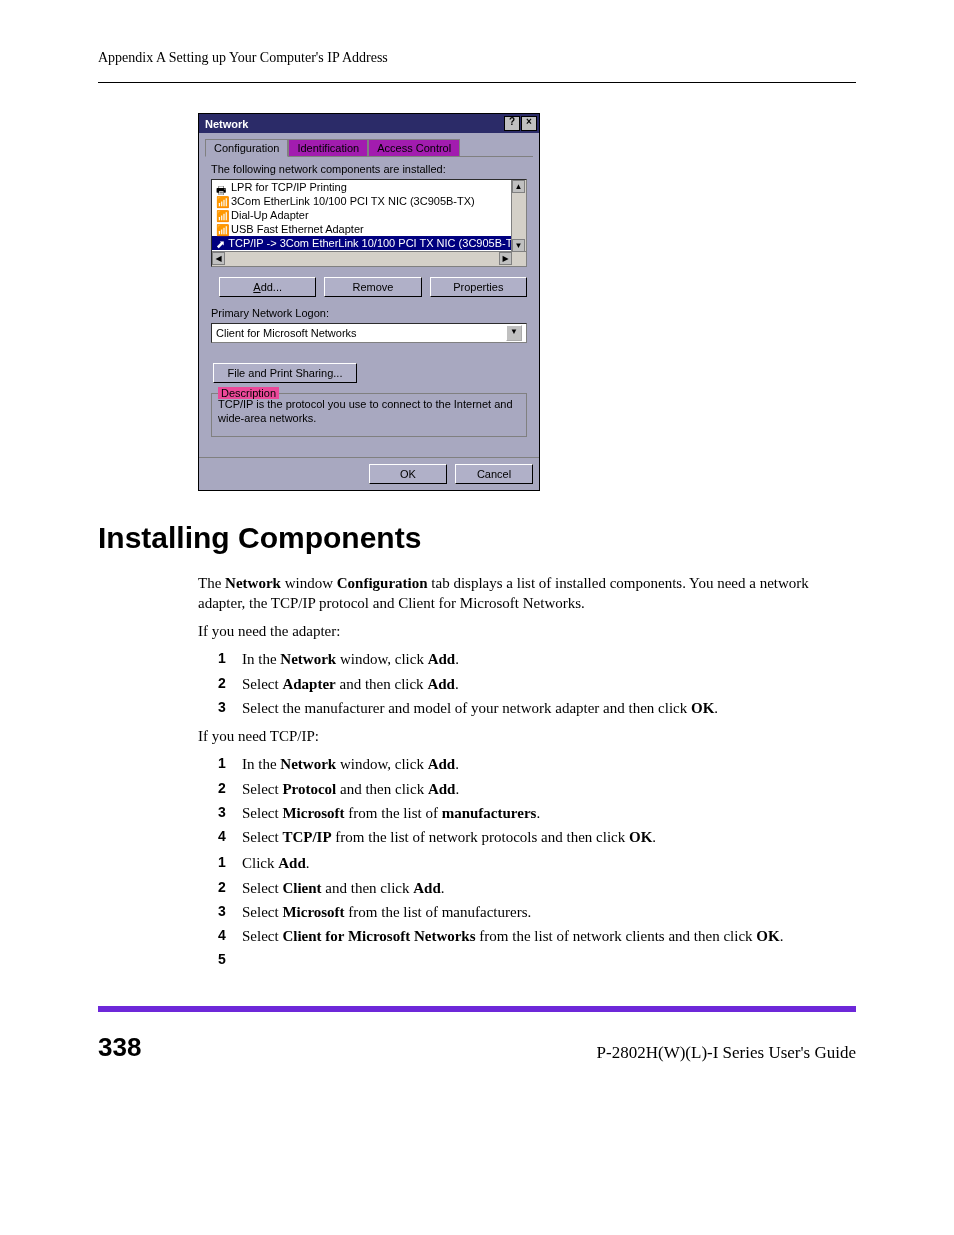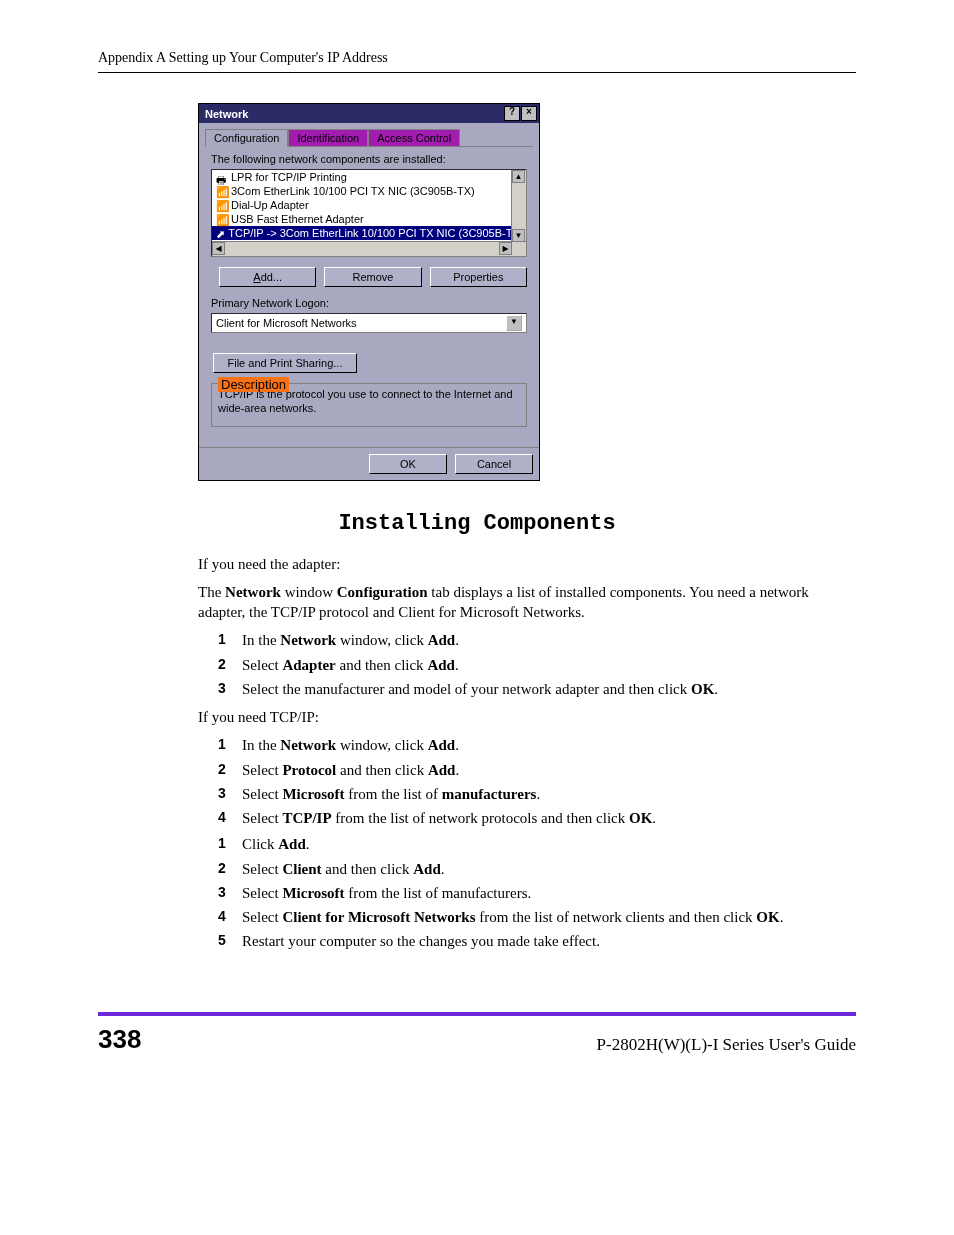--- a/index.html
+++ b/index.html
@@ -8,21 +8,21 @@
       margin: 0;
       padding: 0;
       background: #fff;
       color: #000;
     }
     .page {
       padding: 50px 98px 40px 98px;
     }
     .header {
       font-size: 14px;
-      padding-bottom: 6px;
+      padding-bottom: 16px;
       border-bottom: 1px solid #000;
       margin-bottom: 30px;
     }
     .figure-caption {
       font-size: 14px;
       margin-left: 100px;
       margin-bottom: 8px;
     }
     .figure-caption b { font-weight: bold; }
     .dialog {
@@ -138,37 +138,37 @@
     .groupbox {
       border: 1px solid #808080;
       margin: 6px;
       padding: 4px 6px 10px 6px;
       position: relative;
     }
     .groupbox-label {
       position: absolute;
       top: -7px;
       left: 6px;
-      background: #f97316;
+      background: #ec4899;
       padding: 0 3px;
-      font-size: 13px;
+      font-size: 11px;
     }
     .desc-text { font-size: 11px; line-height: 1.25; }
     .bottom-row {
       display: flex;
       justify-content: flex-end;
       gap: 8px;
       padding: 6px;
       border-top: 1px solid #808080;
       margin-top: 8px;
     }
     .bottom-row .winbtn { flex: 0 0 64px; }
     .fp-btn { width: 130px; margin: 20px 6px 10px 8px; }
 
-    h2.section { font-family: Liberation Mono, monospace; font-size: 22px; font-weight: bold; margin: 30px 0 18px 0; text-align: center; }
+    h2.section { font-family: Liberation Sans, sans-serif; font-size: 30px; font-weight: bold; margin: 30px 0 18px 0; }
     .bodytext { font-size: 15px; margin: 8px 0 8px 100px; line-height: 1.35; }
     ol.numlist {
       list-style: none;
       margin: 6px 0 6px 120px;
       padding: 0;
       font-size: 15px;
     }
     ol.numlist li {
       margin: 4px 0;
       padding-left: 24px;
@@ -180,22 +180,22 @@
       left: 0;
       font-family: Arial, sans-serif;
       font-weight: bold;
       font-size: 14px;
     }
     .footer {
       display: flex;
       justify-content: space-between;
       align-items: flex-end;
       margin-top: 60px;
-      border-top: 4px solid #6d28d9;
-      padding-top: 8px;
+      border-top: 6px solid #6d28d9;
+      padding-top: 20px;
     }
     .page-num { font-family: Arial, sans-serif; font-size: 26px; font-weight: bold; }
     .guide { font-size: 17px; }
     .u { text-decoration: underline; }
   </style>
 </head>
 <body>
 
 <div class="page">
   <div class="header">Appendix A Setting up Your Computer's IP Address</div>
@@ -263,44 +263,44 @@
       </div>
     </div>
     <div class="bottom-row">
       <div class="winbtn">OK</div>
       <div class="winbtn">Cancel</div>
     </div>
   </div>
 
   <h2 class="section">Installing Components</h2>
 
-  <p class="bodytext">If you need the adapter:</p>
-
   <p class="bodytext">
     <span>The </span><b>Network</b><span> window </span><b>Configuration</b><span> tab displays a list of installed components. You need a network adapter, the TCP/IP protocol and Client for Microsoft Networks.</span>
   </p>
+
+  <p class="bodytext">If you need the adapter:</p>
   <ol class="numlist">
     <li><span class="num">1</span><span>In the </span><b>Network</b><span> window, click </span><b>Add</b><span>.</span></li>
     <li><span class="num">2</span><span>Select </span><b>Adapter</b><span> and then click </span><b>Add</b><span>.</span></li>
     <li><span class="num">3</span><span>Select the manufacturer and model of your network adapter and then click </span><b>OK</b><span>.</span></li>
   </ol>
 
   <p class="bodytext">If you need TCP/IP:</p>
   <ol class="numlist">
     <li><span class="num">1</span><span>In the </span><b>Network</b><span> window, click </span><b>Add</b><span>.</span></li>
     <li><span class="num">2</span><span>Select </span><b>Protocol</b><span> and then click </span><b>Add</b><span>.</span></li>
     <li><span class="num">3</span><span>Select </span><b>Microsoft</b><span> from the list of </span><b>manufacturers</b><span>.</span></li>
     <li><span class="num">4</span><span>Select </span><b>TCP/IP</b><span> from the list of network protocols and then click </span><b>OK</b><span>.</span></li>
   </ol>
 
   <ol class="numlist">
     <li><span class="num">1</span><span>Click </span><b>Add</b><span>.</span></li>
     <li><span class="num">2</span><span>Select </span><b>Client</b><span> and then click </span><b>Add</b><span>.</span></li>
     <li><span class="num">3</span><span>Select </span><b>Microsoft</b><span> from the list of manufacturers.</span></li>
     <li><span class="num">4</span><span>Select </span><b>Client for Microsoft Networks</b><span> from the list of network clients and then click </span><b>OK</b><span>.</span></li>
-    <li><span class="num">5</span><span>Restart your computer so the changes you made take effect.</span></li>
+    <li><span class="num">5</span></li>
   </ol>
 
   <div class="footer">
     <div class="page-num">338</div>
     <div class="guide">P-2802H(W)(L)-I Series User's Guide</div>
   </div>
 </div>
 
 </body></html>

